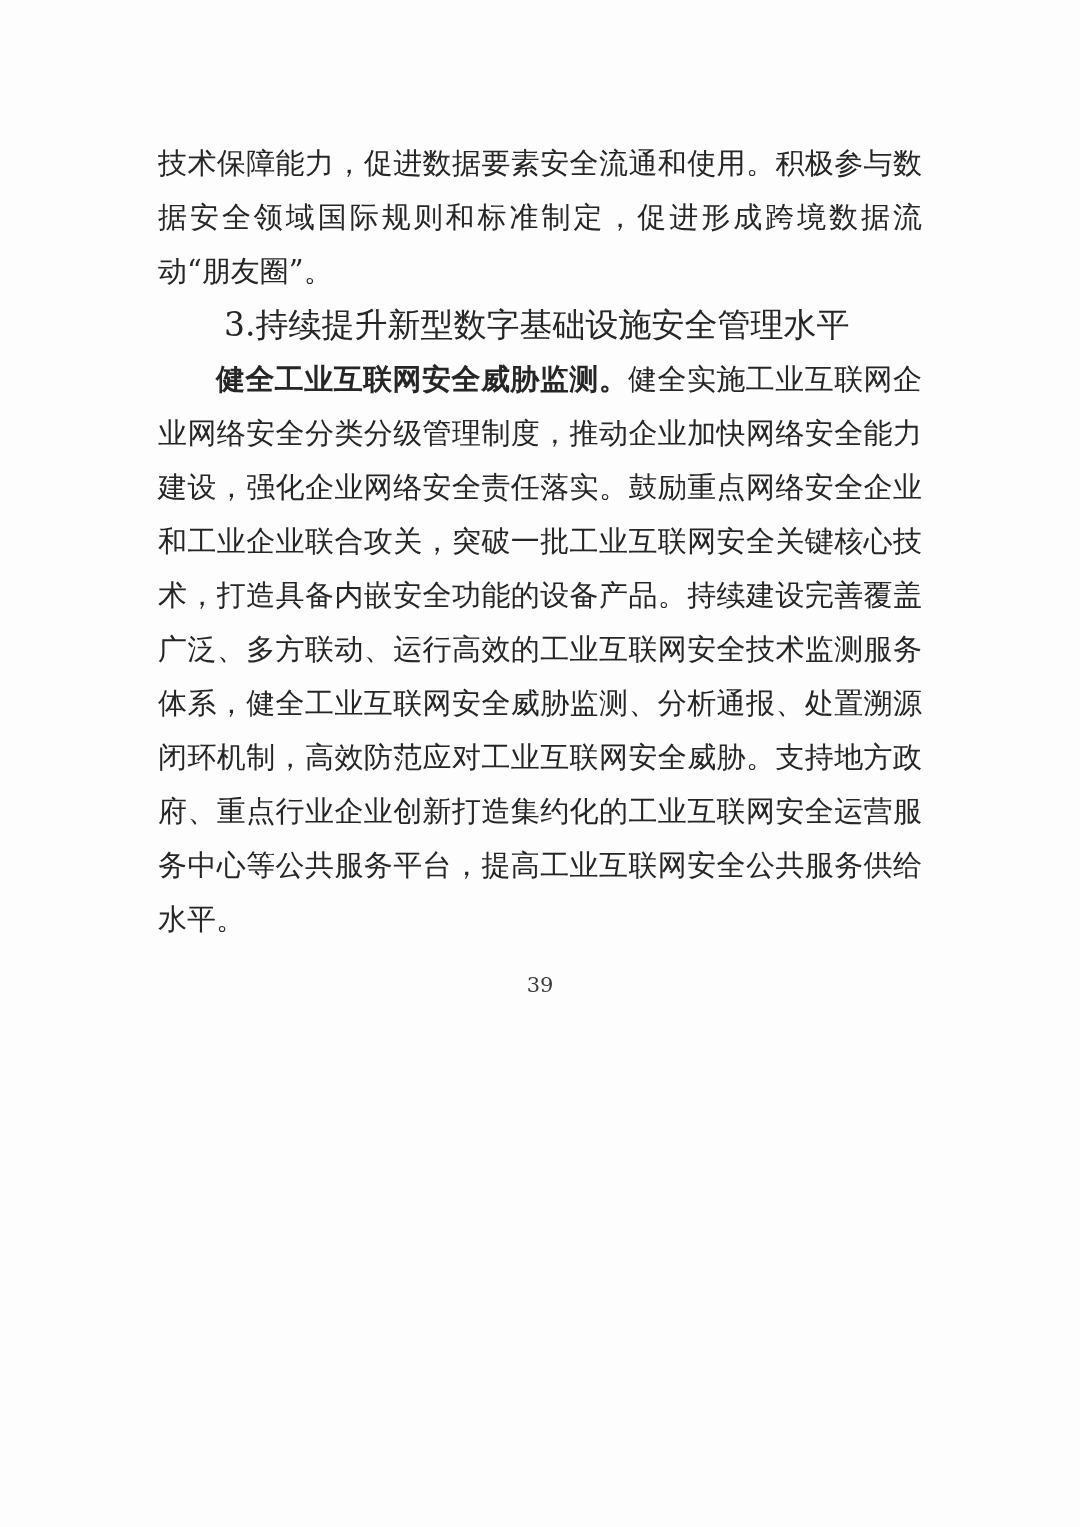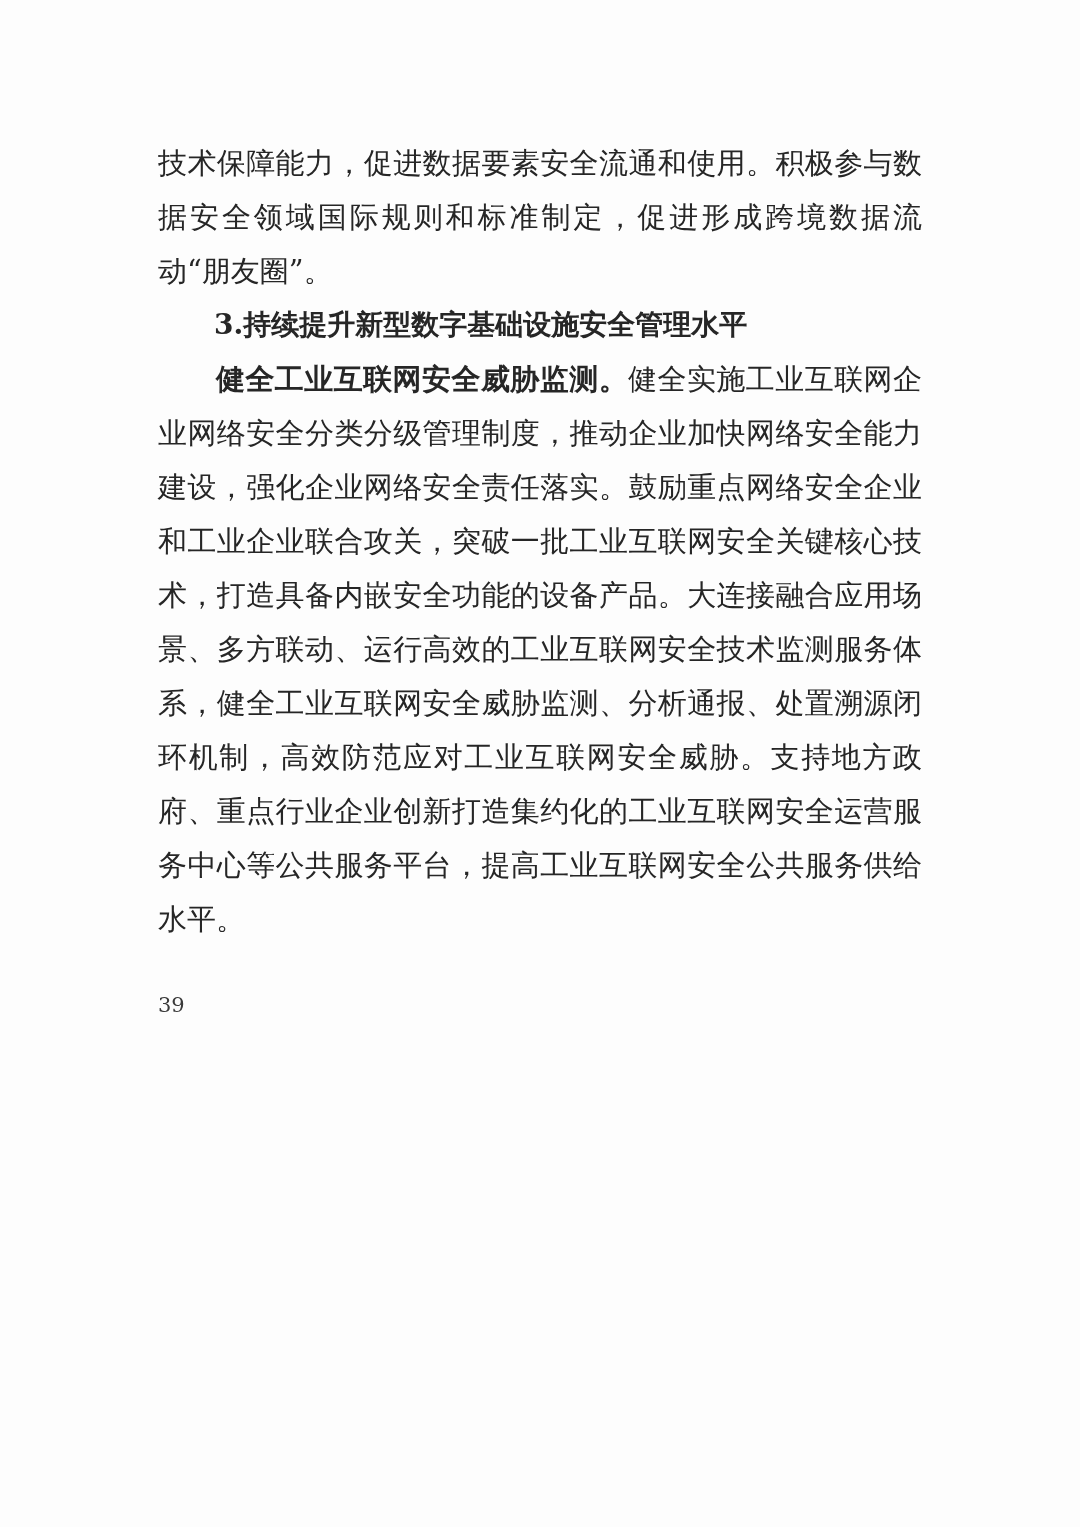--- a/index.html
+++ b/index.html
@@ -23,44 +23,45 @@
     font-size: 29px;
     line-height: 54px;
     text-align: justify;
     text-justify: inter-character;
   }
   .indent {
     text-indent: 2em;
   }
   .heading {
     margin: 0;
-    font-size: 28px;
+    font-size: 33px;
     line-height: 54px;
-    font-weight: bold;
+    font-weight: normal;
     text-indent: 2em;
   }
   .lead {
     font-weight: bold;
   }
   .page-number {
-    margin-top: 44px;
+    margin-top: 24px;
+    text-align: center;
     font-size: 21px;
     line-height: 30px;
     color: #3a3a3a;
   }
 </style>
 </head>
 <body>
 
 <div class="page">
 
   <p class="body-text">技术保障能力，促进数据要素安全流通和使用。积极参与数据安全领域国际规则和标准制定，促进形成跨境数据流动“朋友圈”。</p>
 
   <h3 class="heading">3.持续提升新型数字基础设施安全管理水平</h3>
 
 
   <p class="body-text indent">
-    <span class="lead">健全工业互联网安全威胁监测。</span><span>健全实施工业互联网企业网络安全分类分级管理制度，推动企业加快网络安全能力建设，强化企业网络安全责任落实。鼓励重点网络安全企业和工业企业联合攻关，突破一批工业互联网安全关键核心技术，打造具备内嵌安全功能的设备产品。大连接融合应用场景、多方联动、运行高效的工业互联网安全技术监测服务体系，健全工业互联网安全威胁监测、分析通报、处置溯源闭环机制，高效防范应对工业互联网安全威胁。支持地方政府、重点行业企业创新打造集约化的工业互联网安全运营服务中心等公共服务平台，提高工业互联网安全公共服务供给水平。</span>
+    <span class="lead">健全工业互联网安全威胁监测。</span><span>健全实施工业互联网企业网络安全分类分级管理制度，推动企业加快网络安全能力建设，强化企业网络安全责任落实。鼓励重点网络安全企业和工业企业联合攻关，突破一批工业互联网安全关键核心技术，打造具备内嵌安全功能的设备产品。持续建设完善覆盖广泛、多方联动、运行高效的工业互联网安全技术监测服务体系，健全工业互联网安全威胁监测、分析通报、处置溯源闭环机制，高效防范应对工业互联网安全威胁。支持地方政府、重点行业企业创新打造集约化的工业互联网安全运营服务中心等公共服务平台，提高工业互联网安全公共服务供给水平。</span>
   </p>
 
   <div class="page-number">39</div>
 
 </div>
 
 </body></html>

